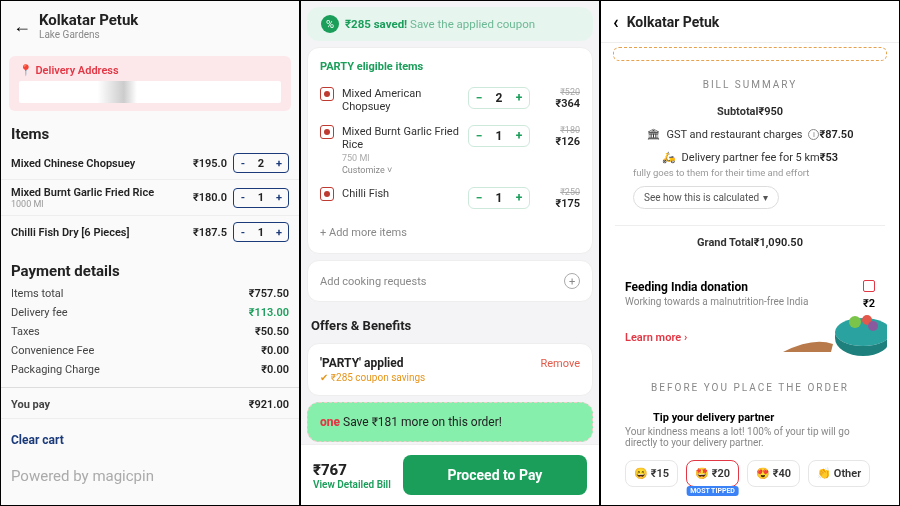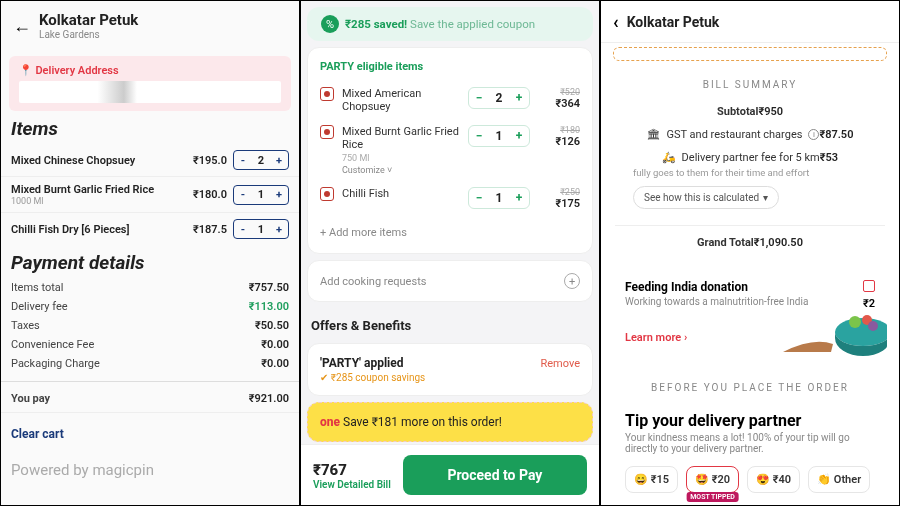--- a/index.html
+++ b/index.html
@@ -6,21 +6,21 @@
 body { width: 900px; height: 506px; display: flex; background: #f5f5f5; overflow: hidden; }
 .panel { flex: 1; border: 1px solid #000; background: #fff; overflow: hidden; position: relative; font-size: 11.5px; }
 .panel1 { background: #fafafa; }
 .hdr { display: flex; align-items: center; padding: 10px 12px; gap: 8px; }
 .back { font-size: 18px; font-weight: bold; cursor: pointer; }
 .title { font-size: 15px; font-weight: 700; color: #222; }
 .subtitle { font-size: 10px; color: #888; }
 .pinkbox { background: #fce8eb; margin: 6px 8px 0 8px; border-radius: 6px; padding: 8px 10px; }
 .pinkbox .pinklabel { color: #e23744; font-size: 11px; font-weight: 600; }
 .pinkbox .pintext { font-size: 10px; color: #444; margin-top:4px; height:22px; background:linear-gradient(90deg,#fff 0%, #fff 30%,#ccc 40%, #fff 45%);border-radius:2px;}
-.sect { font-size: 19px; font-weight: 700; padding: 6px 10px 4px 10px; color:#222;font-style:italic; }
+.sect { font-size: 15px; font-weight: 700; padding: 14px 10px 4px 10px; color:#222; }
 .itemrow { display: flex; align-items: center; justify-content: space-between; padding: 6px 10px; border-bottom: 1px solid #eee; }
 .itemrow:last-child{border-bottom:none;}
 .iname { font-size: 11px; font-weight: 600; color: #222; }
 .isub { font-size: 9px; color: #999; }
 .iprice { font-size: 11px; font-weight:600; color:#222;}
 .stepper { display: inline-flex; border: 1.5px solid #1a3a7a; border-radius: 4px; align-items: center; height: 20px; margin-left:6px;}
 .stepper span { width: 18px; text-align: center; font-size: 11px; color:#1a3a7a; font-weight:700; cursor:pointer;}
 .stepper .qty {color:#222;cursor:default;}
 .payrow { display: flex; justify-content: space-between; padding: 3px 10px; font-size:11px;}
 .payrow .lbl{color:#444;}
@@ -52,21 +52,21 @@
 .fprice{font-size:11px;color:#222;font-weight:600;}
 .addmore{color:#888;font-size:11px;padding:10px 0 2px 0;cursor:pointer;}
 .cooking{color:#888;font-size:11px;display:flex;justify-content:space-between;align-items:center;cursor:pointer;}
 .plus-circle{width:16px;height:16px;border:1px solid #aaa;border-radius:50%;display:flex;align-items:center;justify-content:center;font-size:11px;color:#888;}
 .section-lbl{font-weight:700;font-size:13px;padding:10px 10px 4px 10px;color:#222;}
 .applied{display:flex;justify-content:space-between;align-items:center;}
 .applied .l{font-size:12px;font-weight:700;color:#222;}
 .applied .r{color:#e05a4a;font-size:11px;cursor:pointer;}
 .savings{color:#e6951a;font-size:10px;margin-top:2px;}
 .savings::before{content:"✔ ";}
-.onebox{background:#fde047;border:1px dashed #f2caca;}
+.onebox{background:#86efac;border:1px dashed #f2caca;}
 .onetxt{font-size:12px;color:#222;}
 .one-red{color:#e23744;font-weight:800;}
 .bottombar{position:absolute;bottom:0;left:0;right:0;background:#fff;border-top:1px solid #eee;display:flex;padding:10px 12px;align-items:center;gap:12px;}
 .bb-left .amt{font-size:15px;font-weight:800;color:#222;}
 .bb-left .detail{font-size:10px;color:#1a9e5a;font-weight:600;cursor:pointer;}
 .proceed{flex:1;background:#1a9e5a;color:#fff;border:none;border-radius:8px;padding:12px;font-size:14px;font-weight:700;cursor:pointer;}
 
 
 .panel3 .hdr3{display:flex;align-items:center;gap:8px;padding:10px 12px;border-bottom:1px solid #eee;}
 .promo-bar{border:1px dashed #e6a14d;border-radius:6px;margin:4px 12px 8px 12px;height:14px;}
@@ -81,26 +81,26 @@
 .donation{margin:14px 12px;background:#fff;border-radius:10px;padding:12px;position:relative;overflow:hidden;}
 .dn-title{font-weight:700;font-size:12px;}
 .dn-sub{font-size:10px;color:#888;margin-top:2px;}
 .dn-amt{position:absolute;right:12px;top:12px;text-align:right;}
 .dn-check{width:12px;height:12px;border:1.5px solid #e23744;display:inline-block;border-radius:2px;}
 .dn-price{font-size:11px;font-weight:600;margin-top:2px;}
 .learn{color:#e23744;font-size:11px;font-weight:600;margin-top:24px;cursor:pointer;display:inline-block;}
 .bowl{position:absolute;right:-6px;bottom:-6px;width:120px;height:70px;}
 .before-h{text-align:center;letter-spacing:2px;font-size:10px;color:#888;padding:12px 0 6px 0;}
 .tipcard{margin:0 12px;background:#fff;border-radius:10px;padding:12px;}
-.tip-title{font-weight:700;font-size:16px;}
+.tip-title{font-weight:700;font-size:11px;margin-left:28px;}
 .tip-sub{font-size:10px;color:#888;margin-top:2px;}
 .tips{display:flex;gap:8px;margin-top:12px;}
 .tip-pill{border:1px solid #e6e6e6;border-radius:8px;padding:6px 8px;font-size:11px;font-weight:600;color:#333;display:flex;align-items:center;gap:3px;cursor:pointer;position:relative;background:#fff;}
 .tip-pill.most{border-color:#e23744;}
-.mosttag{position:absolute;bottom:-10px;left:50%;transform:translateX(-50%);background:#be185d;color:#fff;font-size:7px;padding:1px 4px;border-radius:3px;white-space:nowrap;}
+.mosttag{position:absolute;bottom:-10px;left:50%;transform:translateX(-50%);background:#3b82f6;color:#fff;font-size:7px;padding:1px 4px;border-radius:3px;white-space:nowrap;}
 .info-icon{width:11px;height:11px;border:1px solid #888;border-radius:50%;display:inline-flex;align-items:center;justify-content:center;font-size:8px;color:#888;}
 </style>
 </head>
 <body>
 
 <div class="panel panel1">
   <div class="hdr">
     <span class="back">←</span>
     <div>
       <div class="title">Kolkatar Petuk</div>

